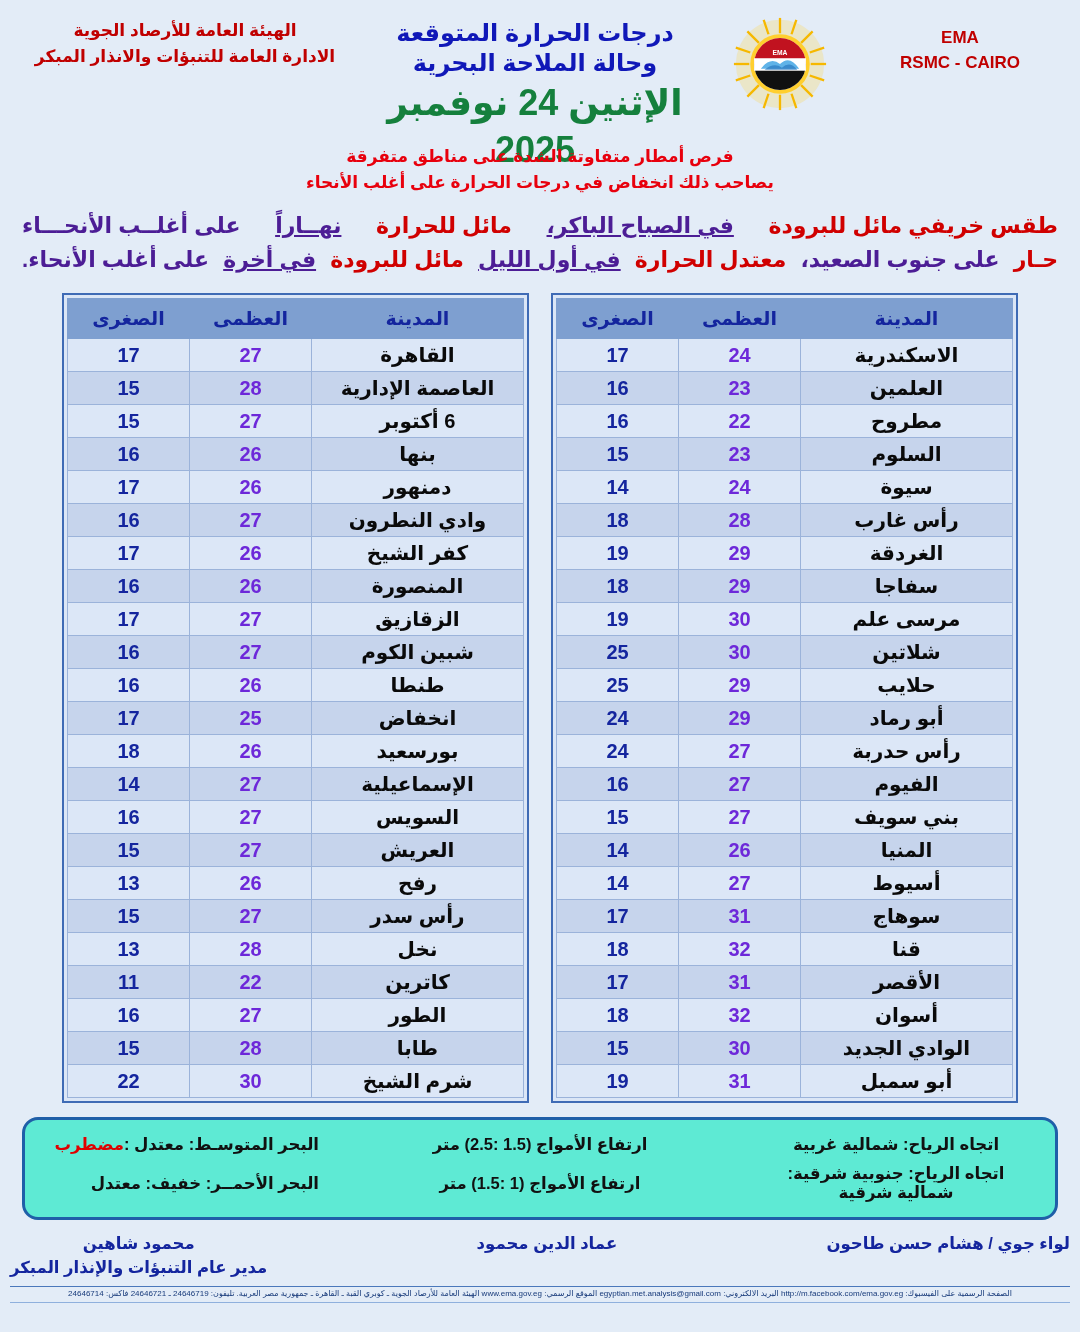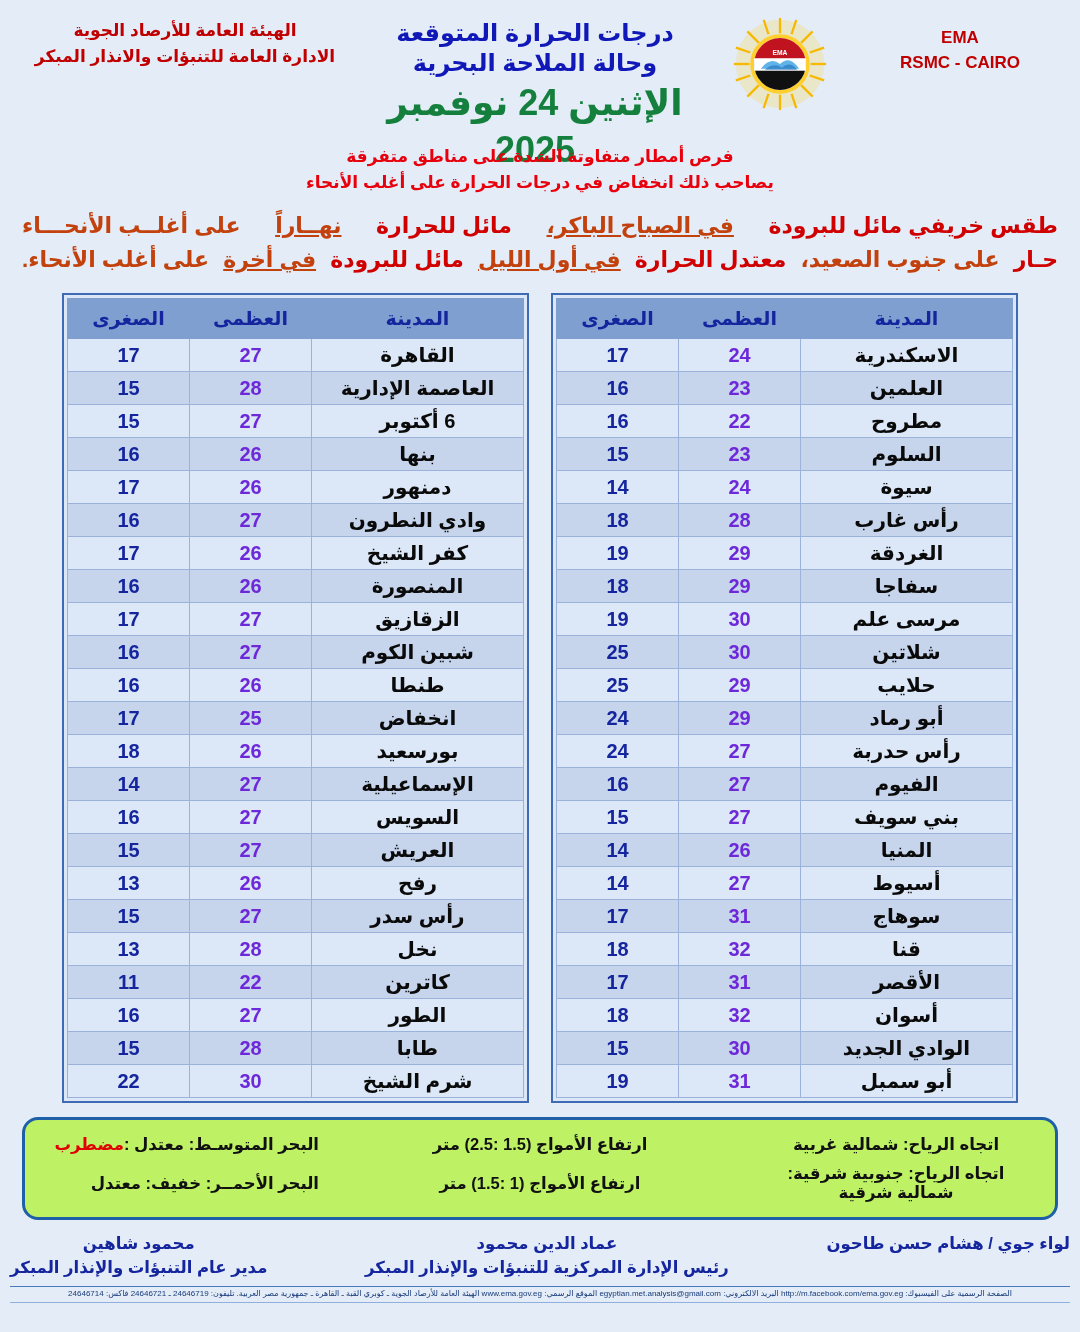--- a/index.html
+++ b/index.html
@@ -112,21 +112,21 @@
   }
   .narrative .ln {
     display: block;
     white-space: nowrap;
   }
   .narrative .ln.stretch {
     display: flex;
     justify-content: space-between;
   }
   .red { color: #d00000; }
-  .blue { color: #c2410c; }
+  .blue { color: #4c1d95; }
   .u { text-decoration: underline; }
 
   
   .tables {
     display: flex;
     flex-direction: row-reverse;
     justify-content: center;
     gap: 22px;
     margin-top: 16px;
     padding: 0 20px;
@@ -173,21 +173,21 @@
 
   .col-city { width: 195px; }
   .col-max  { width: 105px; }
   .col-min  { width: 105px; }
 
   
   .marine {
     margin: 14px 22px 0 22px;
     border: 3px solid #1f5fa8;
     border-radius: 16px;
-    background: #bef264;
+    background: #5eead4;
     padding: 10px 18px;
     box-sizing: border-box;
   }
   .marine-row {
     display: flex;
     flex-direction: row-reverse;
     align-items: center;
     justify-content: space-between;
     font-size: 16.5px;
     font-weight: bold;
@@ -598,21 +598,20 @@
   </div>
 
   <div class="footer">
     <div class="sig-row">
       <div class="sig">
         <div>محمود شاهين</div>
         <div>مدير عام التنبؤات والإنذار المبكر</div>
       </div>
       <div class="sig">
         <div>عماد الدين محمود</div>
-        <div>رئيس الإدارة المركزية للتنبؤات والإنذار المبكر</div>
       </div>
       <div class="sig">
         <div>لواء جوي / هشام حسن طاحون</div>
       </div>
     </div>
     <div class="footer-rule"></div>
     <div class="contact">الصفحة الرسمية على الفيسبوك: http://m.facebook.com/ema.gov.eg البريد الالكتروني: egyptian.met.analysis@gmail.com الموقع الرسمي: www.ema.gov.eg الهيئة العامة للأرصاد الجوية ـ كوبري القبة ـ القاهرة ـ جمهورية مصر العربية. تليفون: 24646719 ـ 24646721 فاكس: 24646714</div>
     <div class="footer-rule2"></div>
   </div>
 

